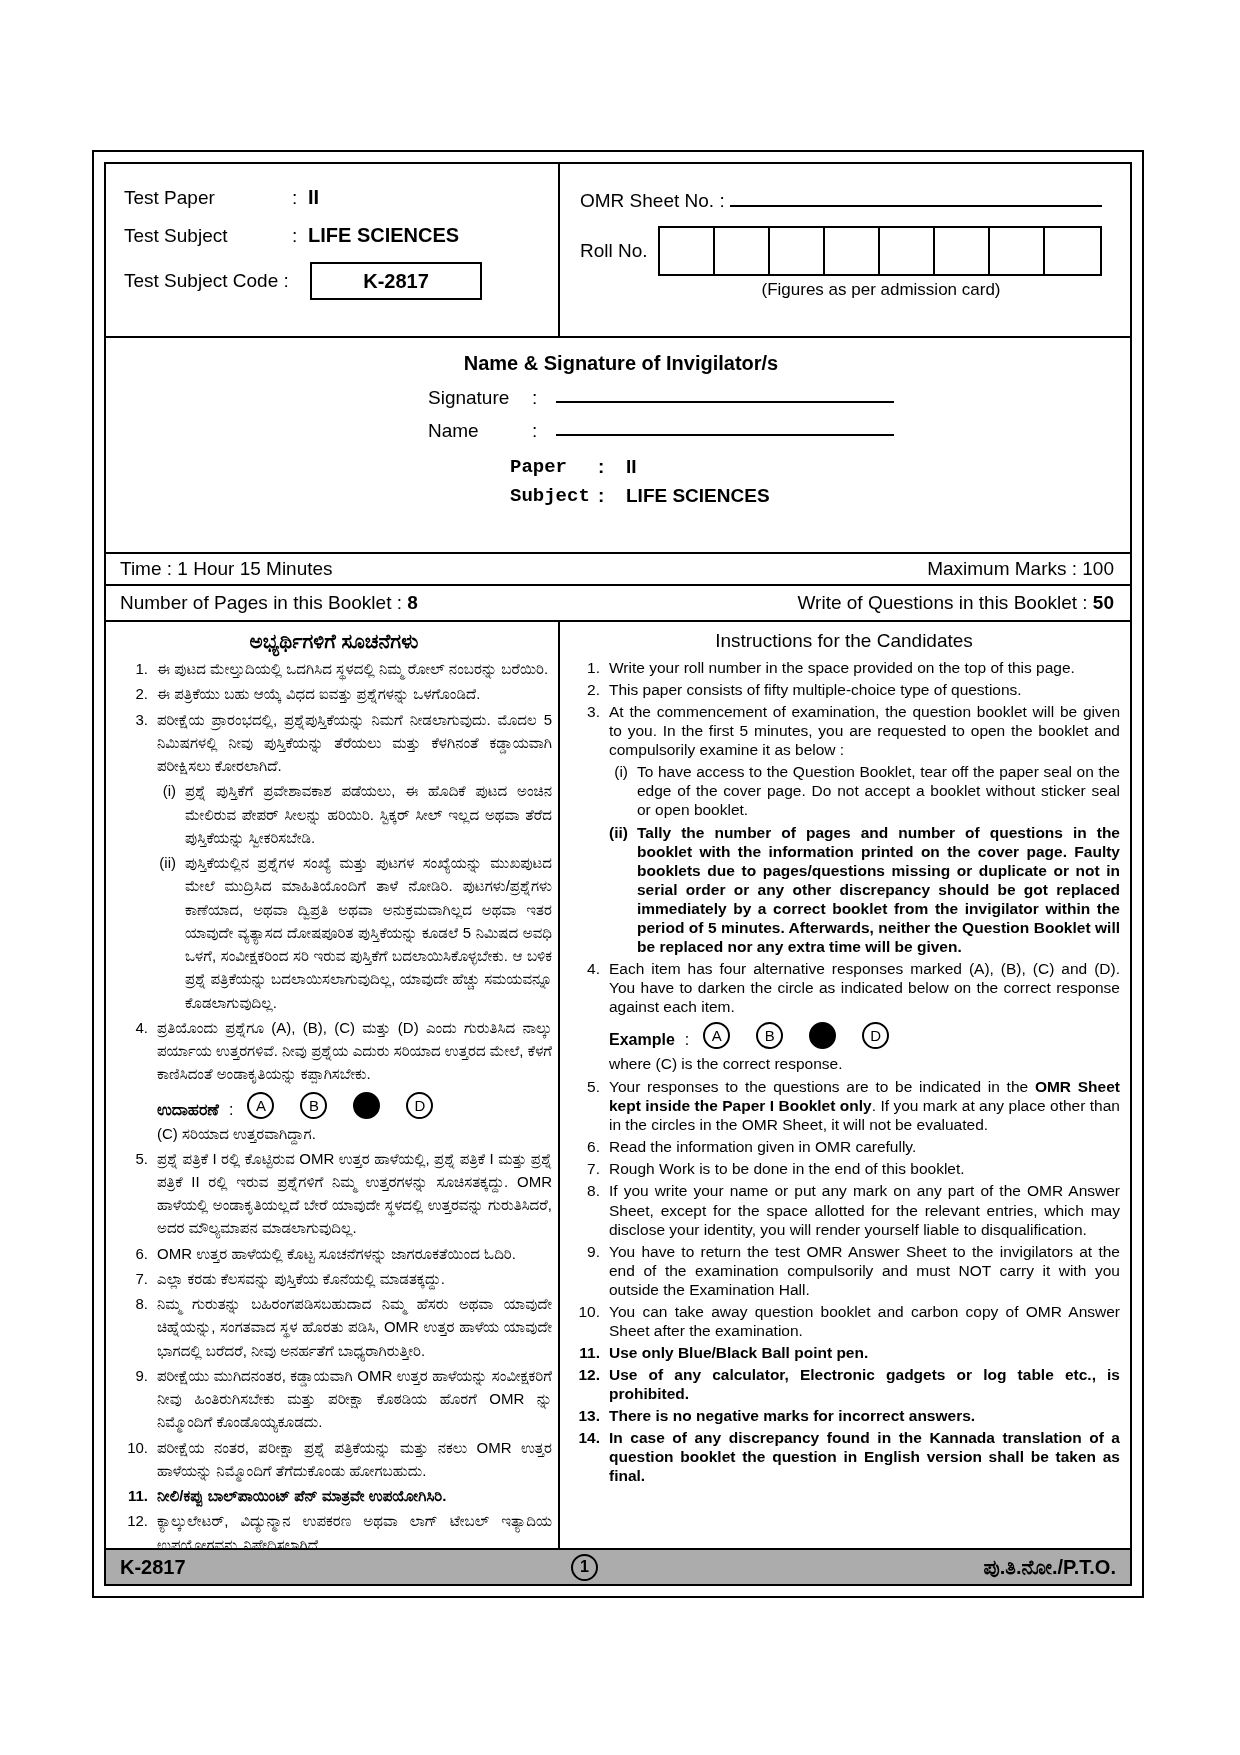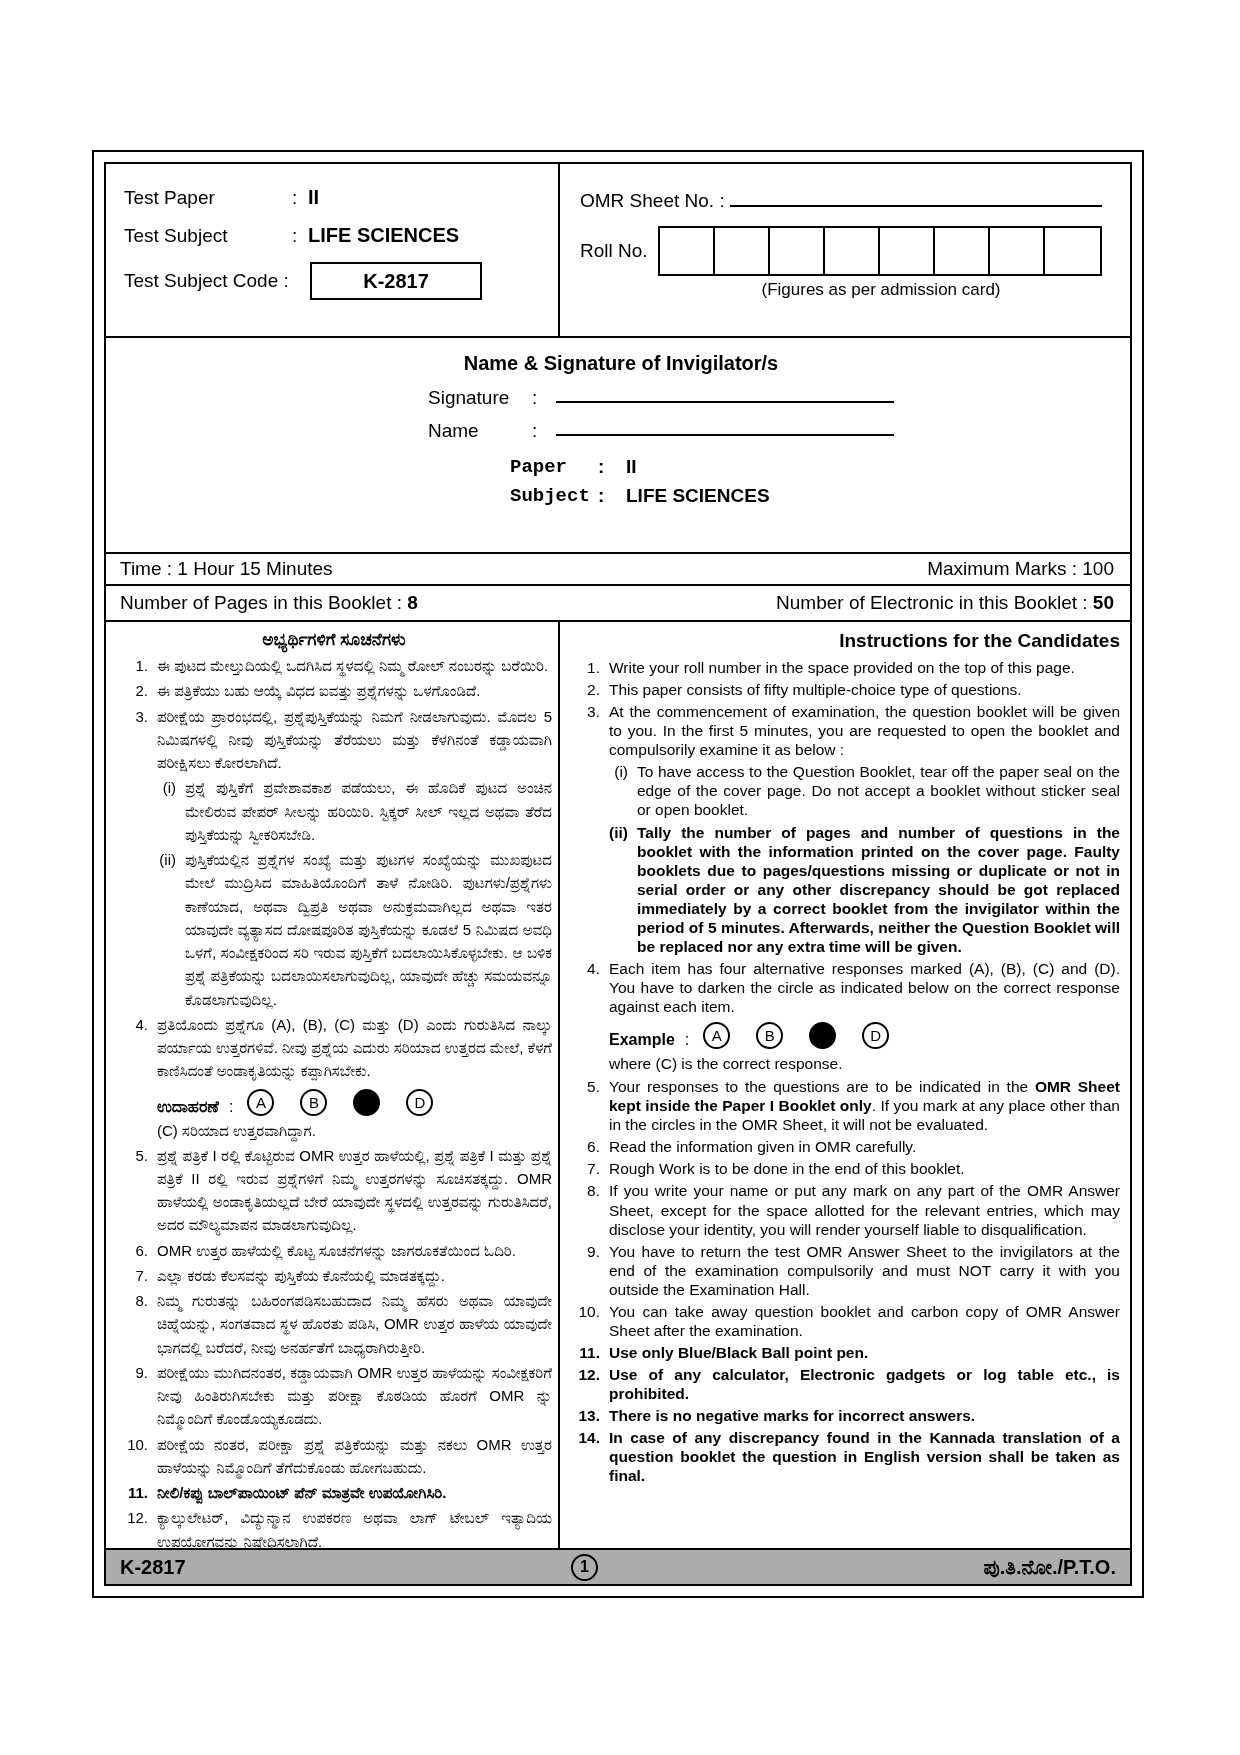--- a/index.html
+++ b/index.html
@@ -53,22 +53,22 @@
   .time-row, .pages-row {
     display:flex; justify-content:space-between; border-top:2px solid #000;
     font-size:19px; padding:4px 16px 4px 14px; align-items:center;
   }
   .pages-row { padding-top:6px; padding-bottom:6px; }
   .bold { font-weight:bold; }
   
   .instructions { flex:1; display:flex; border-top:2px solid #000; overflow:hidden; }
   .col-kn { width:452px; box-sizing:border-box; padding:6px 6px 0 10px; overflow:hidden; }
   .col-en { flex:1; border-left:2px solid #000; box-sizing:border-box; padding:6px 10px 0 8px; overflow:hidden; }
-  .col-title-kn { text-align:center; font-weight:bold; font-size:17px; margin:2px 0 4px 0; }
-  .col-title-en { text-align:right; font-weight:bold; font-size:19px; margin:2px 0 6px 0; }
+  .col-title-kn { text-align:center; font-weight:bold; font-size:20px; margin:2px 0 4px 0; }
+  .col-title-en { text-align:center; font-weight:normal; font-size:19px; margin:2px 0 6px 0; }
   .kn-item, .en-item { display:flex; margin-bottom:2px; }
   .kn-item { font-size:15px; line-height:1.55; }
   .en-item { font-size:15.5px; line-height:1.23; margin-bottom:3px; }
   .inum { min-width:32px; width:32px; text-align:right; padding-right:9px; box-sizing:content-box; }
   .itxt { flex:1; text-align:justify; }
   .sub { margin-left:30px; }
   .sub .inum { min-width:30px; width:30px; }
   .example-row { display:flex; align-items:flex-end; margin:6px 0 6px 41px; font-size:16px; }
   .ex-label { font-weight:bold; margin-right:10px; }
   .ex-colon { margin-right:14px; }
@@ -165,21 +165,21 @@
       </div>
     </div>
 
     <div class="time-row">
       <span>Time : 1 Hour 15 Minutes</span>
       <span>Maximum Marks : 100</span>
     </div>
 
     <div class="pages-row">
       <span><span>Number of Pages in this Booklet : </span><span class="bold">8</span></span>
-      <span><span>Number of Electronic in this Booklet : </span><span class="bold">50</span></span>
+      <span><span>Write of Questions in this Booklet : </span><span class="bold">50</span></span>
     </div>
 
     <div class="instructions">
 
       <div class="col-kn kn">
         <div class="col-title-kn">ಅಭ್ಯರ್ಥಿಗಳಿಗೆ ಸೂಚನೆಗಳು</div>
 
         <div class="kn-item">
             <span class="inum">1.</span>
             <span class="itxt">ಈ ಪುಟದ ಮೇಲ್ತುದಿಯಲ್ಲಿ ಒದಗಿಸಿದ ಸ್ಥಳದಲ್ಲಿ ನಿಮ್ಮ ರೋಲ್ ನಂಬರನ್ನು ಬರೆಯಿರಿ.</span>

